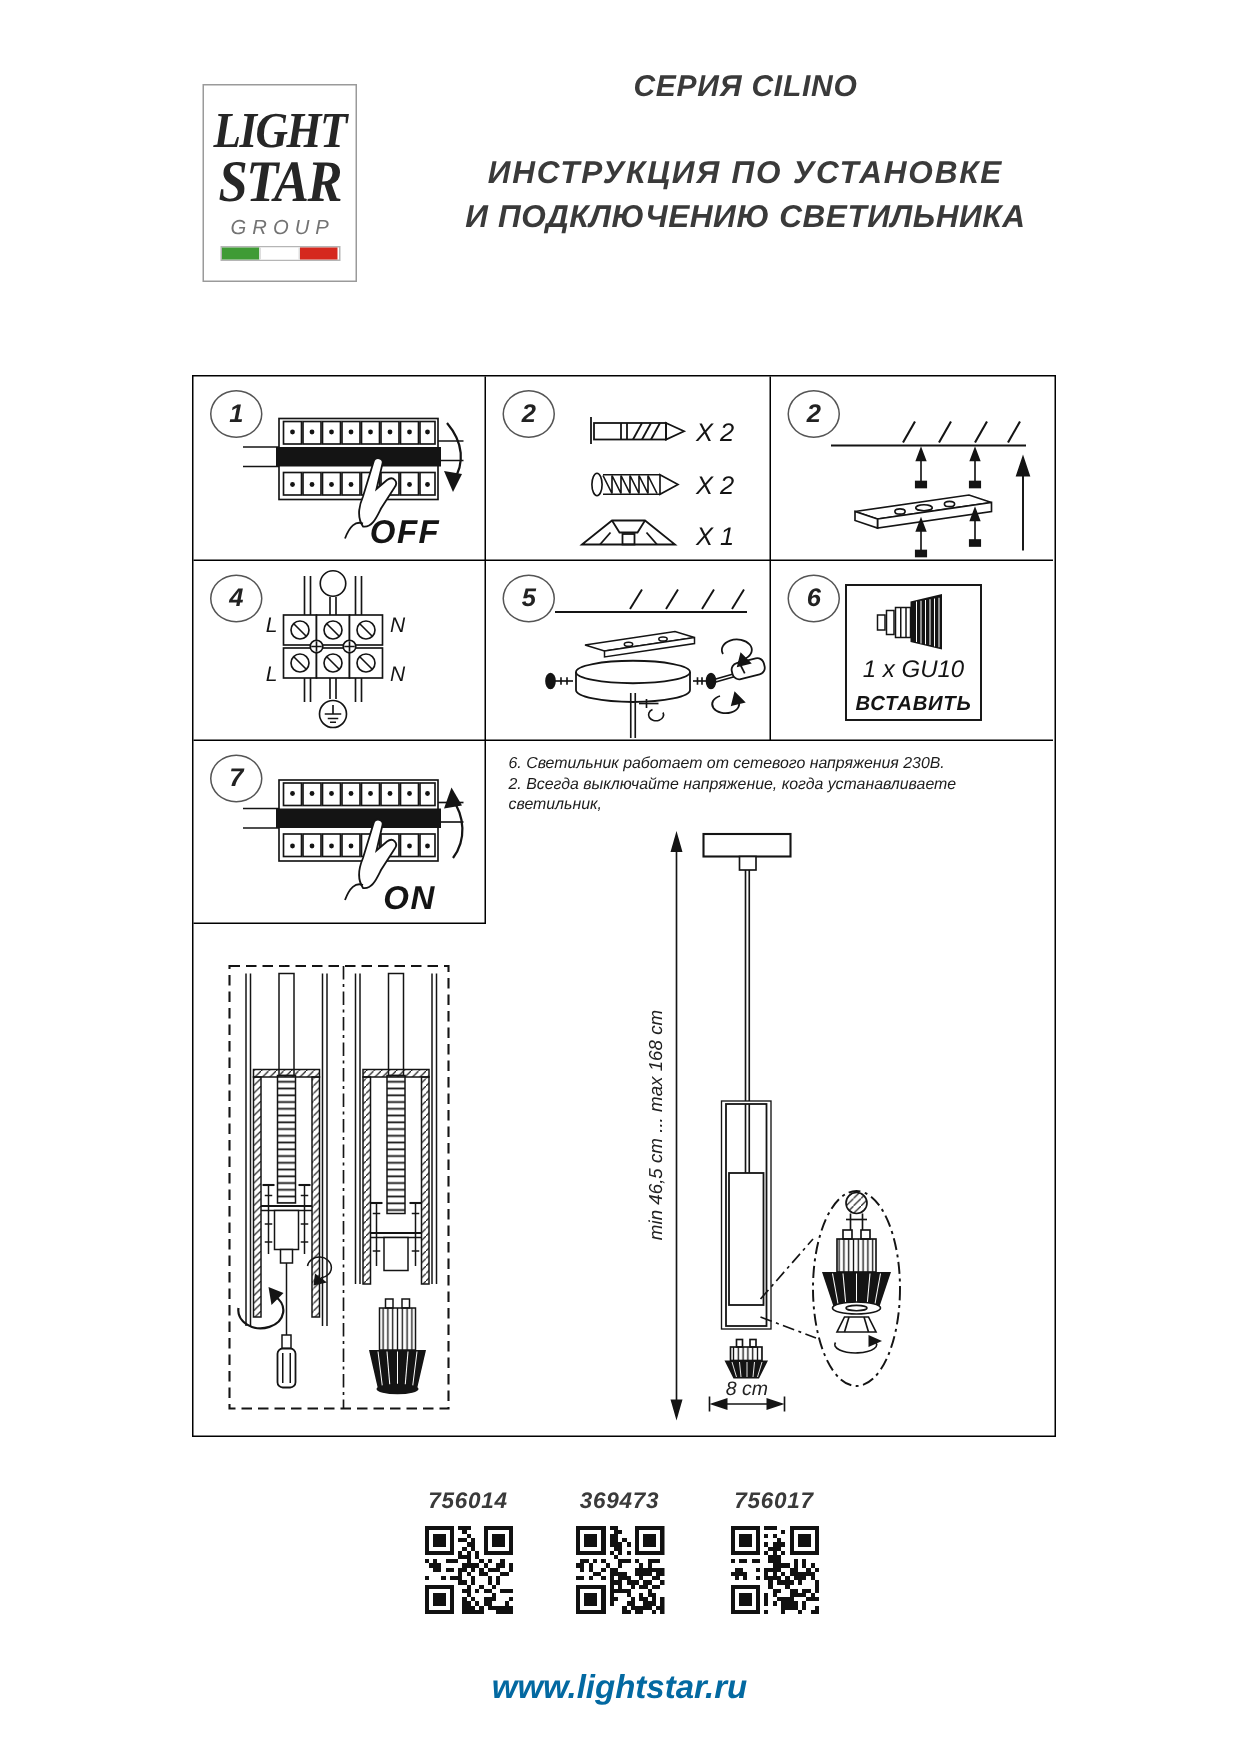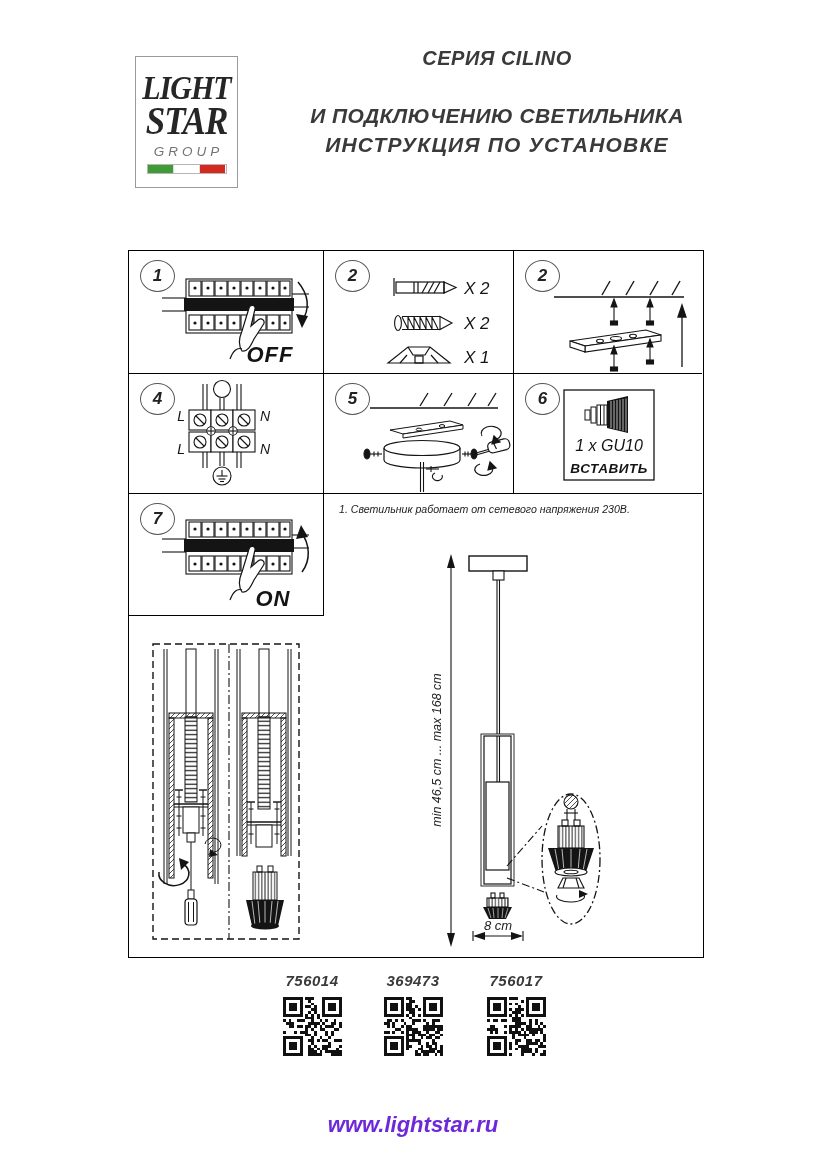--- a/index.html
+++ b/index.html
@@ -31,25 +31,25 @@
   .c4{left:0;top:123px;width:195px;height:120px;}
   .c5{left:195px;top:123px;width:190px;height:120px;}
   .c6{left:385px;top:123px;width:188px;height:120px;}
   .c7{left:0;top:243px;width:195px;height:122px;}
   .badge{position:absolute;left:11px;top:9px;width:33px;height:30px;border:1.4px solid #555;border-radius:50%;
          display:flex;align-items:center;justify-content:center;font-size:17px;font-weight:bold;color:#222;background:#fff;z-index:3;}
   .cell svg{position:absolute;left:0;top:0;}
   .warn{position:absolute;left:210px;top:252px;width:330px;font-size:10.6px;line-height:13.6px;color:#1c1c1c;}
   .lower{position:absolute;left:0;top:243px;}
   
-  .prod{position:absolute;top:972px;width:64px;text-align:center;}
+  .prod{position:absolute;top:992px;width:64px;text-align:center;}
   .p1{left:280px;} .p2{left:381px;} .p3{left:484px;text-align:center;}
   .prod .art{font-size:15px;font-weight:bold;color:#3a3a3a;letter-spacing:.5px;}
   .prod svg{display:block;margin:8px auto 0;}
-  .footer{position:absolute;left:0;top:1112px;width:826px;text-align:center;font-size:22px;font-weight:bold;color:#6d28d9;}
+  .footer{position:absolute;left:0;top:1112px;width:826px;text-align:center;font-size:22px;font-weight:bold;color:#0369a1;}
   text{font-family:"Liberation Sans",sans-serif;}
 </style>
 </head>
 <body>
 
 <div class="page">
 
   <div class="logo">
     <div class="logo-light">LIGHT</div>
     <div class="logo-star">STAR</div>
@@ -57,22 +57,22 @@
     <div class="flag">
         <span class="fg"></span>
         <span class="fw"></span>
         <span class="fr"></span>
       </div>
   </div>
 
   <div class="titleblock">
     <div class="t1">СЕРИЯ CILINO</div>
     <div class="tgap"></div>
+    <div class="t2">ИНСТРУКЦИЯ ПО УСТАНОВКЕ</div>
     <div class="t2 t2b">И ПОДКЛЮЧЕНИЮ СВЕТИЛЬНИКА</div>
-    <div class="t2">ИНСТРУКЦИЯ ПО УСТАНОВКЕ</div>
   </div>
 
   <div class="grid">
 
     <div class="cell c1 bR bB">
       <div class="badge">1</div>
       <svg width="195" height="121" viewBox="0 0 195 121">
         <g stroke="#141414" fill="none" stroke-width="1.1">
           <line x1="33" y1="47" x2="58" y2="47"></line>
             <line x1="33" y1="60" x2="58" y2="60"></line>
@@ -381,21 +381,22 @@
         </g>
         <g>
           <path d="M173,78 C182,66 181,50 172,38" fill="none" stroke="#141414" stroke-width="1.5"></path>
           <polygon points="167,45 172,31 179,43" fill="#141414"></polygon>
         </g>
         <text x="144" y="112" font-size="22" font-weight="bold" fill="#141414" text-anchor="middle" letter-spacing="1">ON</text>
       </svg>
     </div>
 
     <div class="warn">
-      <div>1. Светильник работает от сетевого напряжения 230В.</div>
+      <div>6. Светильник работает от сетевого напряжения 230В.</div>
+      <div>2. Всегда выключайте напряжение, когда устанавливаете светильник,</div>
     </div>
 
     <svg class="lower" width="573" height="462" viewBox="0 0 573 462">
       <defs>
         <pattern id="ph" patternUnits="userSpaceOnUse" width="5" height="5">
           <path d="M0,5 L5,0" stroke="#222" stroke-width="0.8"></path>
         </pattern>
         <pattern id="pr" patternUnits="userSpaceOnUse" width="12" height="4.5">
           <line x1="0" y1="2.2" x2="12" y2="2.2" stroke="#141414" stroke-width="1.2"></line>
         </pattern>

